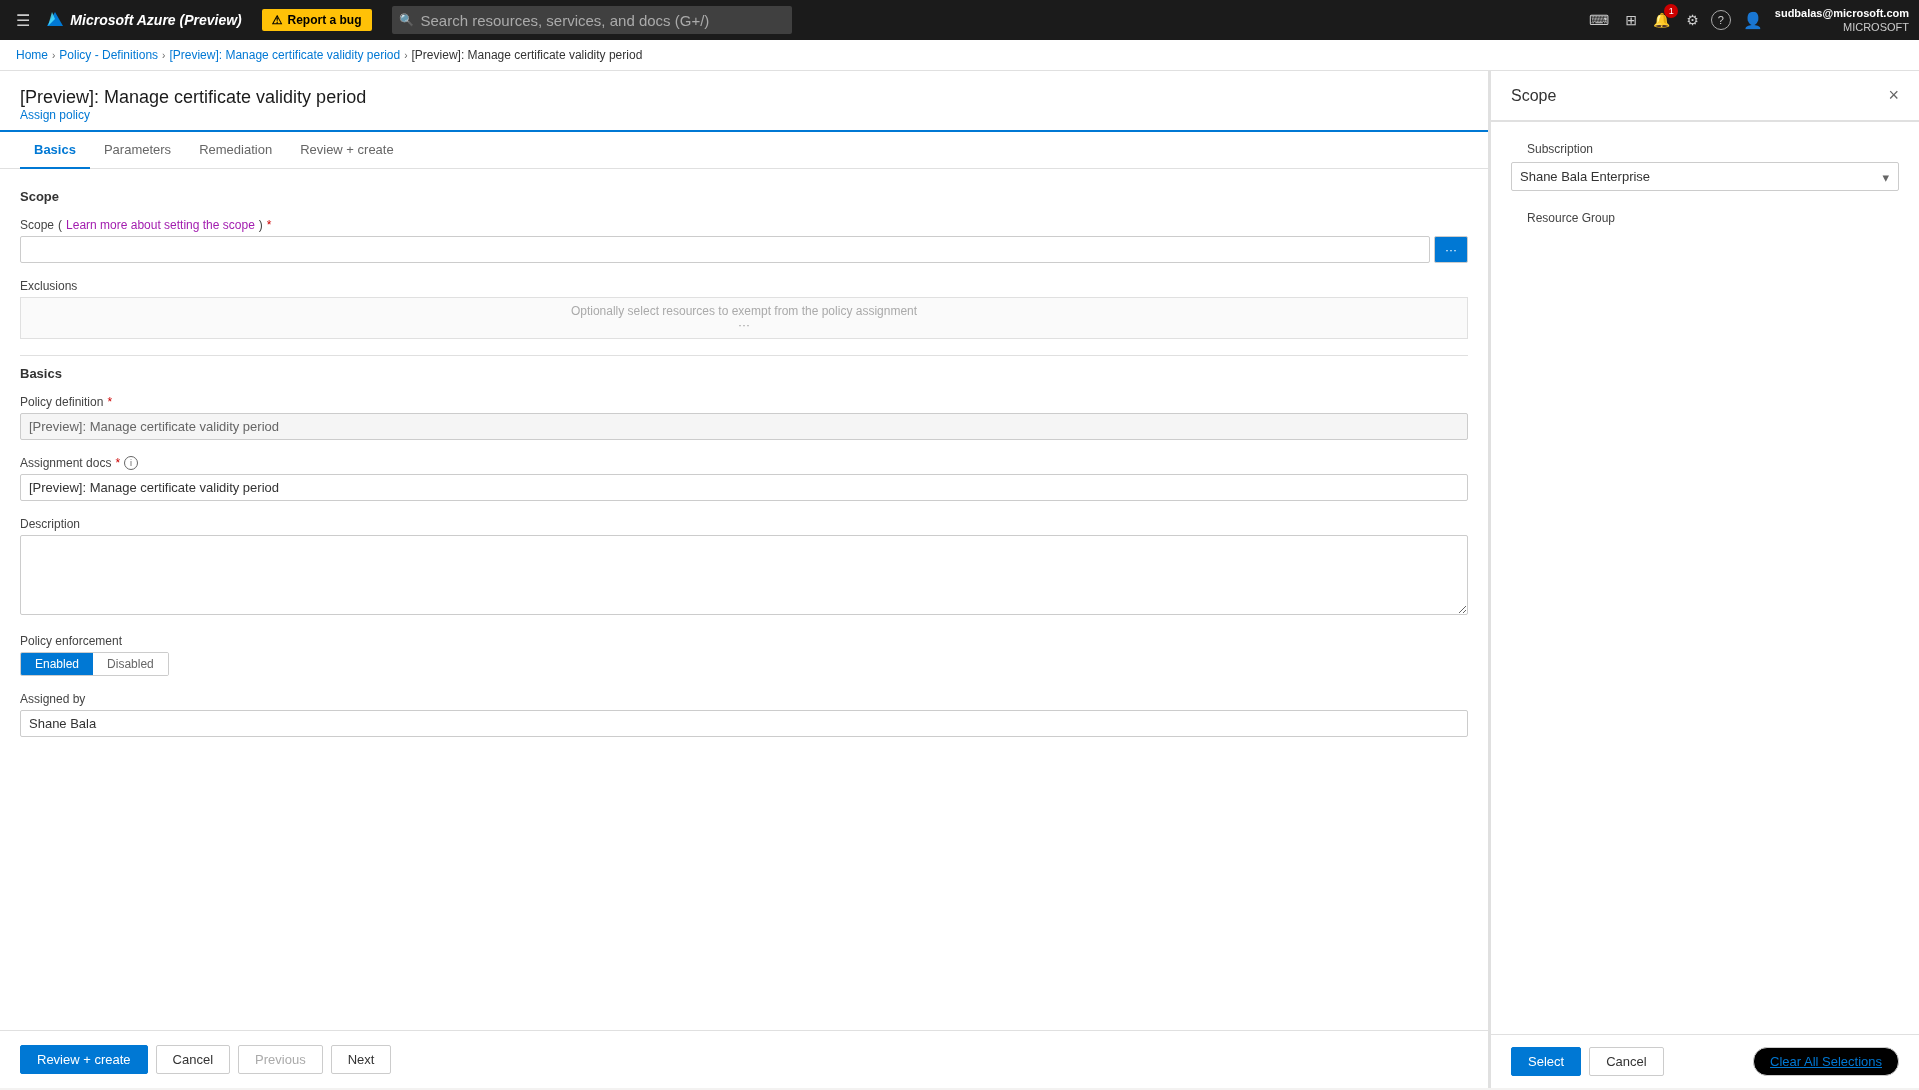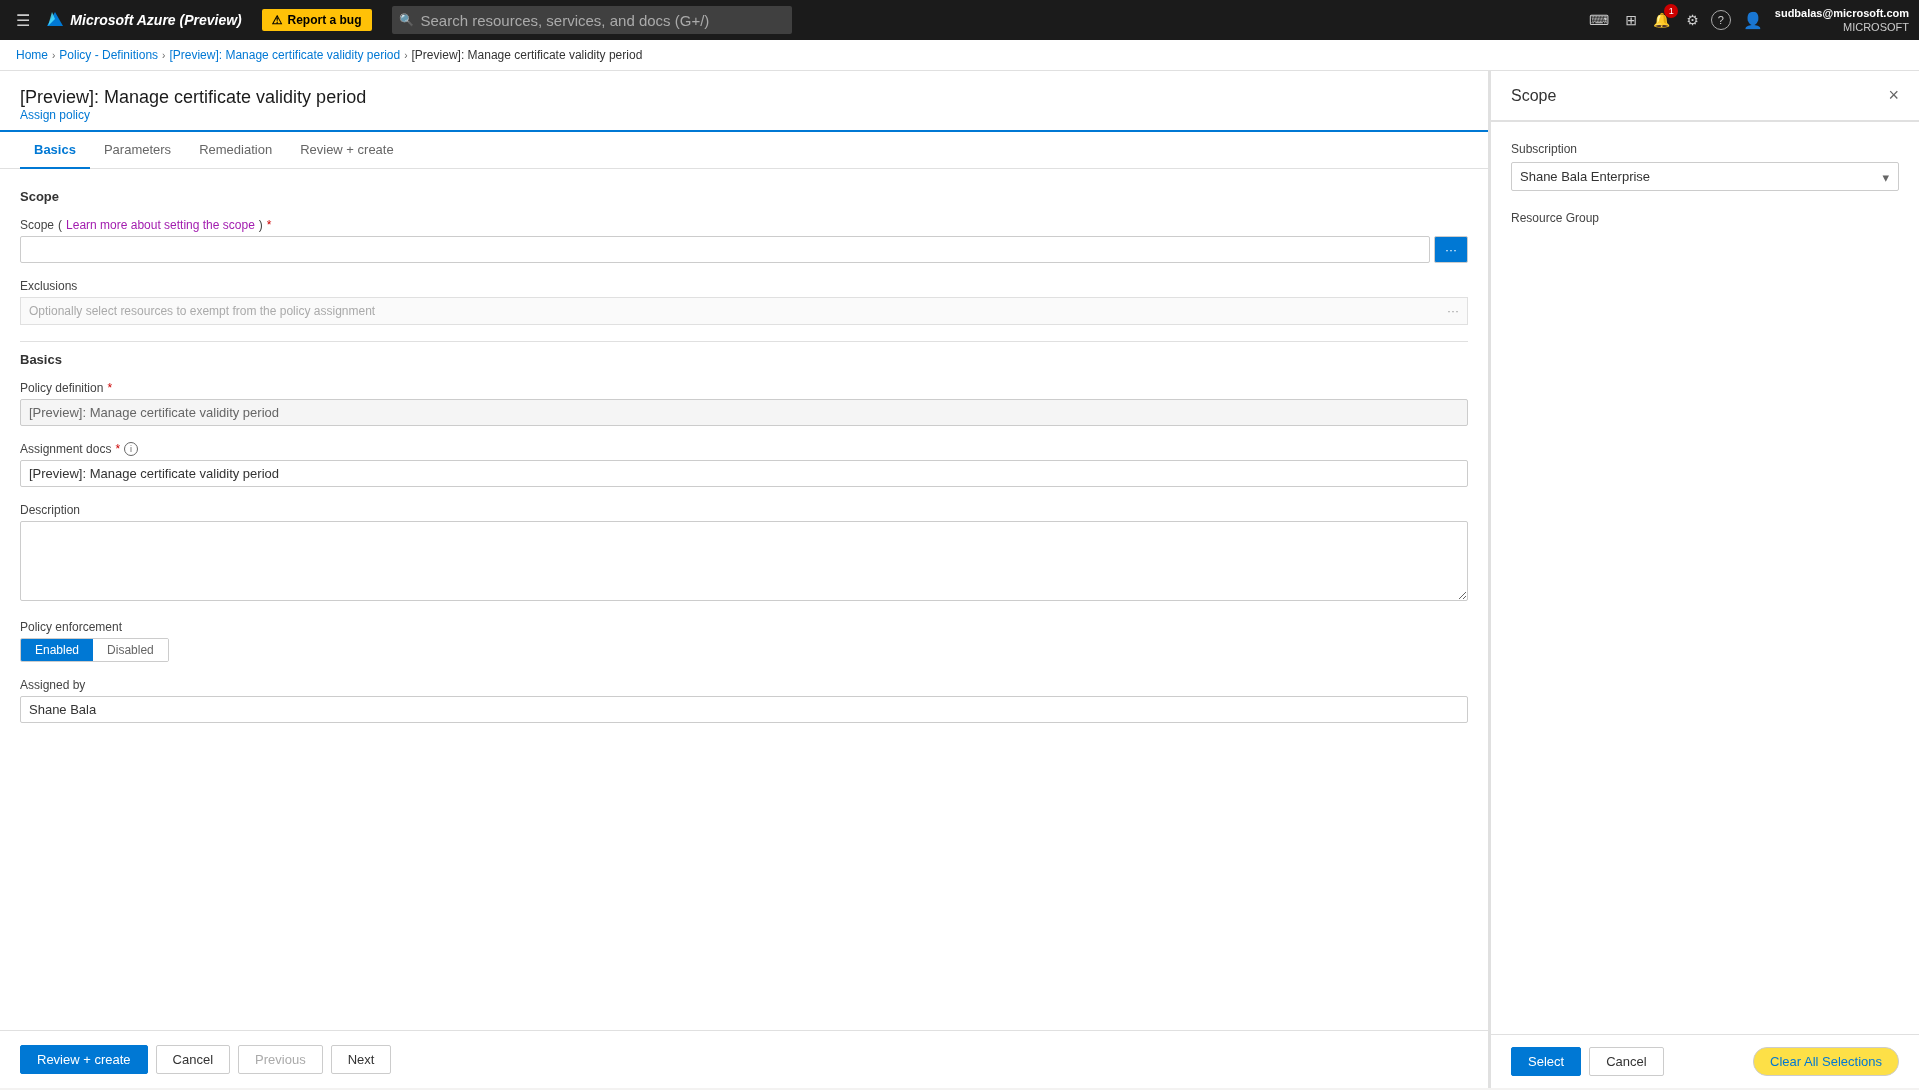--- a/index.html
+++ b/index.html
@@ -132,21 +132,21 @@
     }
     .right-panel-header {
       display: flex; align-items: center; justify-content: space-between;
       padding: 14px 20px; border-bottom: 1px solid #e0e0e0;
     }
     .right-panel-title { font-size: 16px; font-weight: 400; }
     .close-btn { background: none; border: none; cursor: pointer; font-size: 18px; color: #666; }
 
     .right-panel-content { padding: 20px; flex: 1; }
     .rp-section { margin-bottom: 20px; }
-    .rp-label { font-size: 12px; color: #444; margin-bottom: 6px; }
+    .rp-label { font-size: 12px; color: #444; margin-bottom: 6px; margin-left: 16px; }
     .rp-select {
       width: 100%; padding: 6px 30px 6px 8px; border: 1px solid #ccc;
       border-radius: 2px; font-size: 13px; background: #fff; appearance: none;
       cursor: pointer; color: #333; position: relative;
     }
     .select-wrapper { position: relative; }
     .select-wrapper::after {
       content: '▾'; position: absolute; right: 10px; top: 50%; transform: translateY(-50%);
       color: #666; pointer-events: none;
     }
@@ -158,22 +158,22 @@
     .footer-left { display: flex; gap: 8px; }
     .btn-select {
       padding: 6px 16px; background: #0078d4; color: #fff; border: 1px solid #0078d4;
       border-radius: 2px; cursor: pointer; font-size: 13px;
     }
     .btn-cancel-rp {
       padding: 6px 16px; background: #fff; color: #333; border: 1px solid #ccc;
       border-radius: 2px; cursor: pointer; font-size: 13px;
     }
     .btn-clear-all {
-      padding: 6px 16px; background: #fde047; color: #0078d4; border: 1px solid #ccc;
-      border-radius: 14px; cursor: pointer; font-size: 13px; 
+      padding: 6px 16px; background: #000000; color: #0078d4; border: 1px solid #ccc;
+      border-radius: 14px; cursor: pointer; font-size: 13px; text-decoration: underline;
     }
 
     
     .left-panel::-webkit-scrollbar { width: 6px; }
     .left-panel::-webkit-scrollbar-thumb { background: #ccc; }
 
     
     .notif-badge {
       position: relative; display: inline-flex; align-items: center; justify-content: center;
     }
@@ -260,21 +260,21 @@
         <div class="scope-row">
           <input type="text" class="form-input scope-input" value="" style="">
           <button class="ellipsis-btn">···</button>
         </div>
       </div>
 
       <div class="form-group">
         <div class="form-label">
           <span>Exclusions</span>
         </div>
-        <div class="exclusions-input" style="border:1px solid #e0e0e0; padding:6px 8px; background:#fafafa; display:flex; justify-content:space-between; align-items:center;">
+        <div class="exclusions-input" style="border:1px solid #e0e0e0; padding:6px 8px; background:#fafafa; display:flex; justify-content:space-between; align-items:center;flex-direction:column;">
           <span style="color:#aaa; font-size:12px;">Optionally select resources to exempt from the policy assignment</span>
           <span style="color:#999; font-size:12px;">···</span>
         </div>
       </div>
 
       <hr class="separator">
 
       <div class="section-title">Basics</div>
 
       <div class="form-group">

